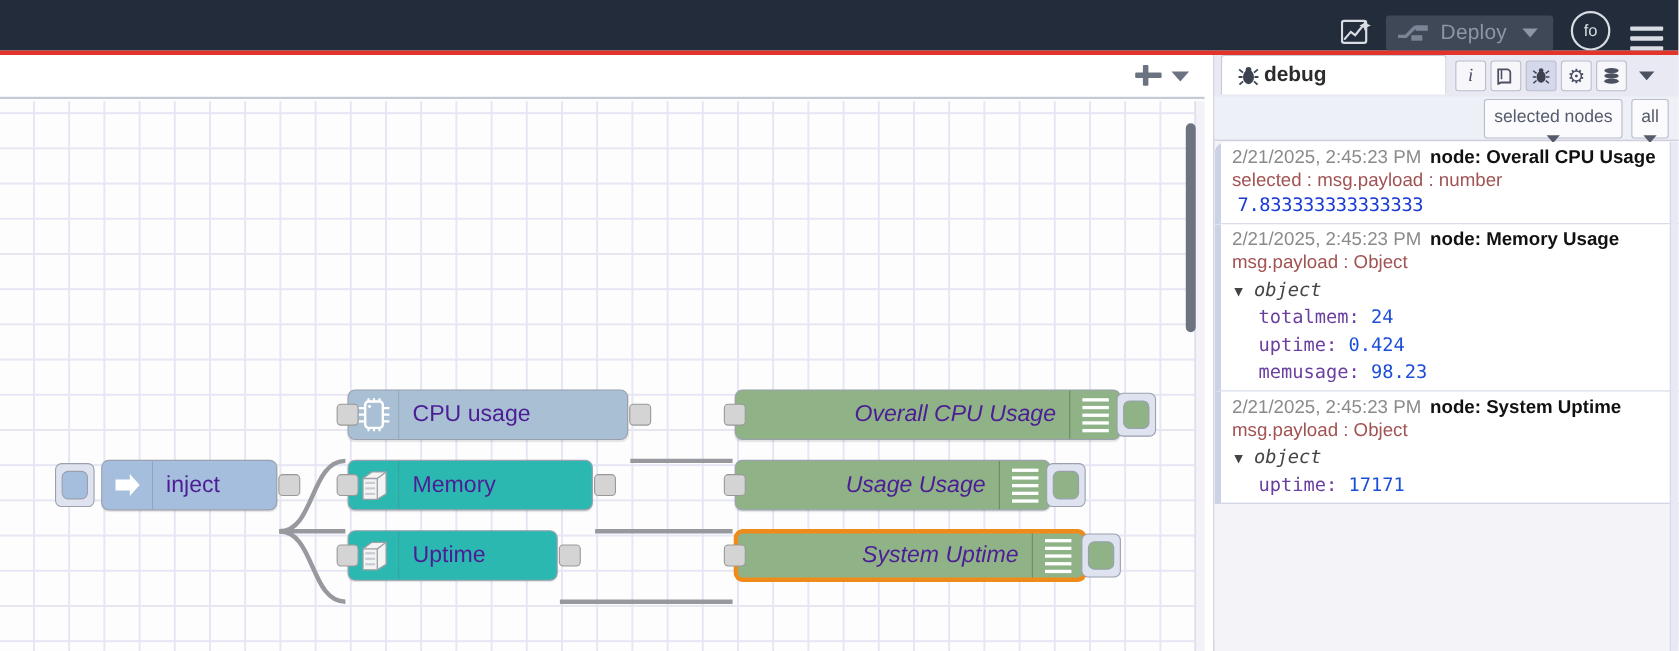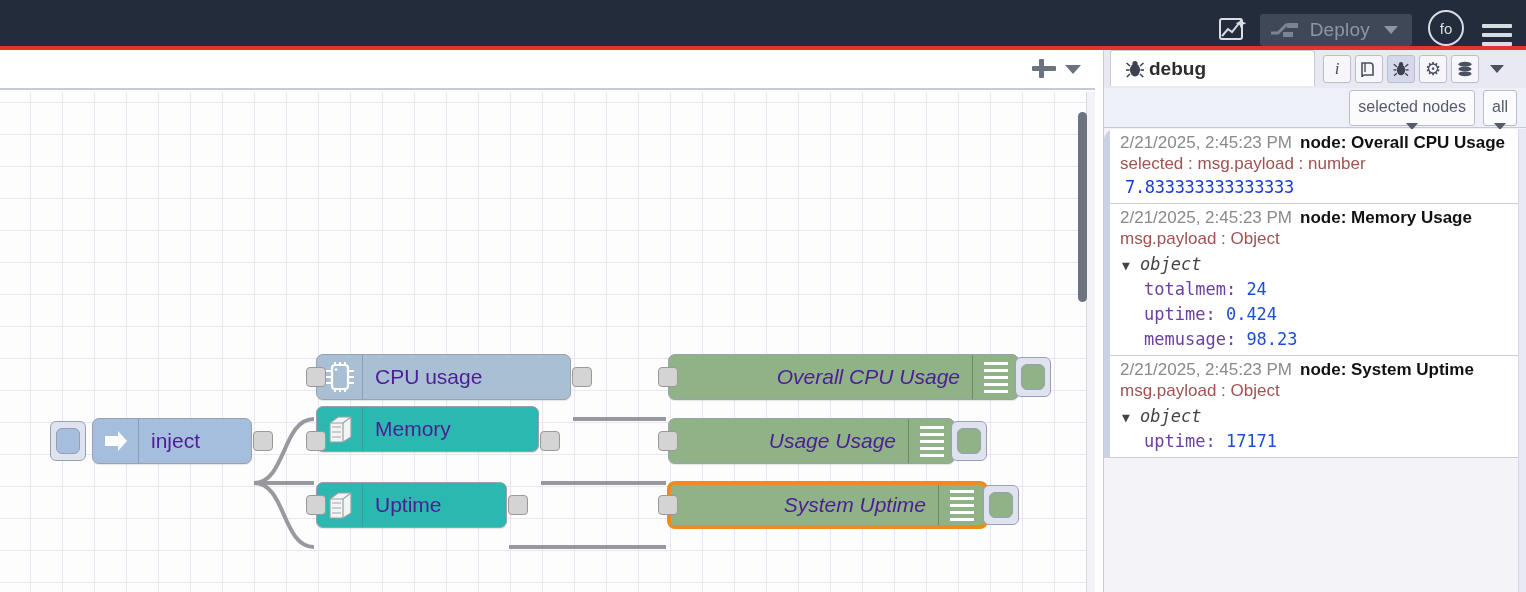--- a/index.html
+++ b/index.html
@@ -287,21 +287,21 @@
                   <path d="M23 10 h6"></path>
                   <path d="M23 16 h6"></path>
                   <path d="M23 22 h6"></path>
                 </g>
               </svg>
             </div>
             <div class="node-label left">CPU usage</div>
           </div>
           <div class="port" style="left: 306px; top: 275px;"></div>
           <div class="port" style="left: 572px; top: 275px;"></div>
-          <div class="node node-teal" style="left: 316px; top: 314px; width: 223px;">
+          <div class="node node-teal" style="left: 316px; top: 326px; width: 223px;">
             <div class="node-icon-box">
               <svg width="32" height="32" viewBox="0 0 32 32">
                 <path d="M6 10 L14 4 L27 4 L27 24 L19 29 L6 29 Z" fill="#f4f4f4" stroke="#9aa0a6" stroke-width="1.2"></path>
                 <path d="M6 10 L19 10 L19 29" fill="none" stroke="#9aa0a6" stroke-width="1.2"></path>
                 <path d="M19 10 L27 4" fill="none" stroke="#9aa0a6" stroke-width="1.2"></path>
                 <rect x="8" y="13" width="9" height="2" fill="#c9ccd1"></rect>
                 <rect x="8" y="18" width="9" height="2" fill="#c9ccd1"></rect>
                 <rect x="8" y="23" width="9" height="2" fill="#c9ccd1"></rect>
               </svg>
             </div>

